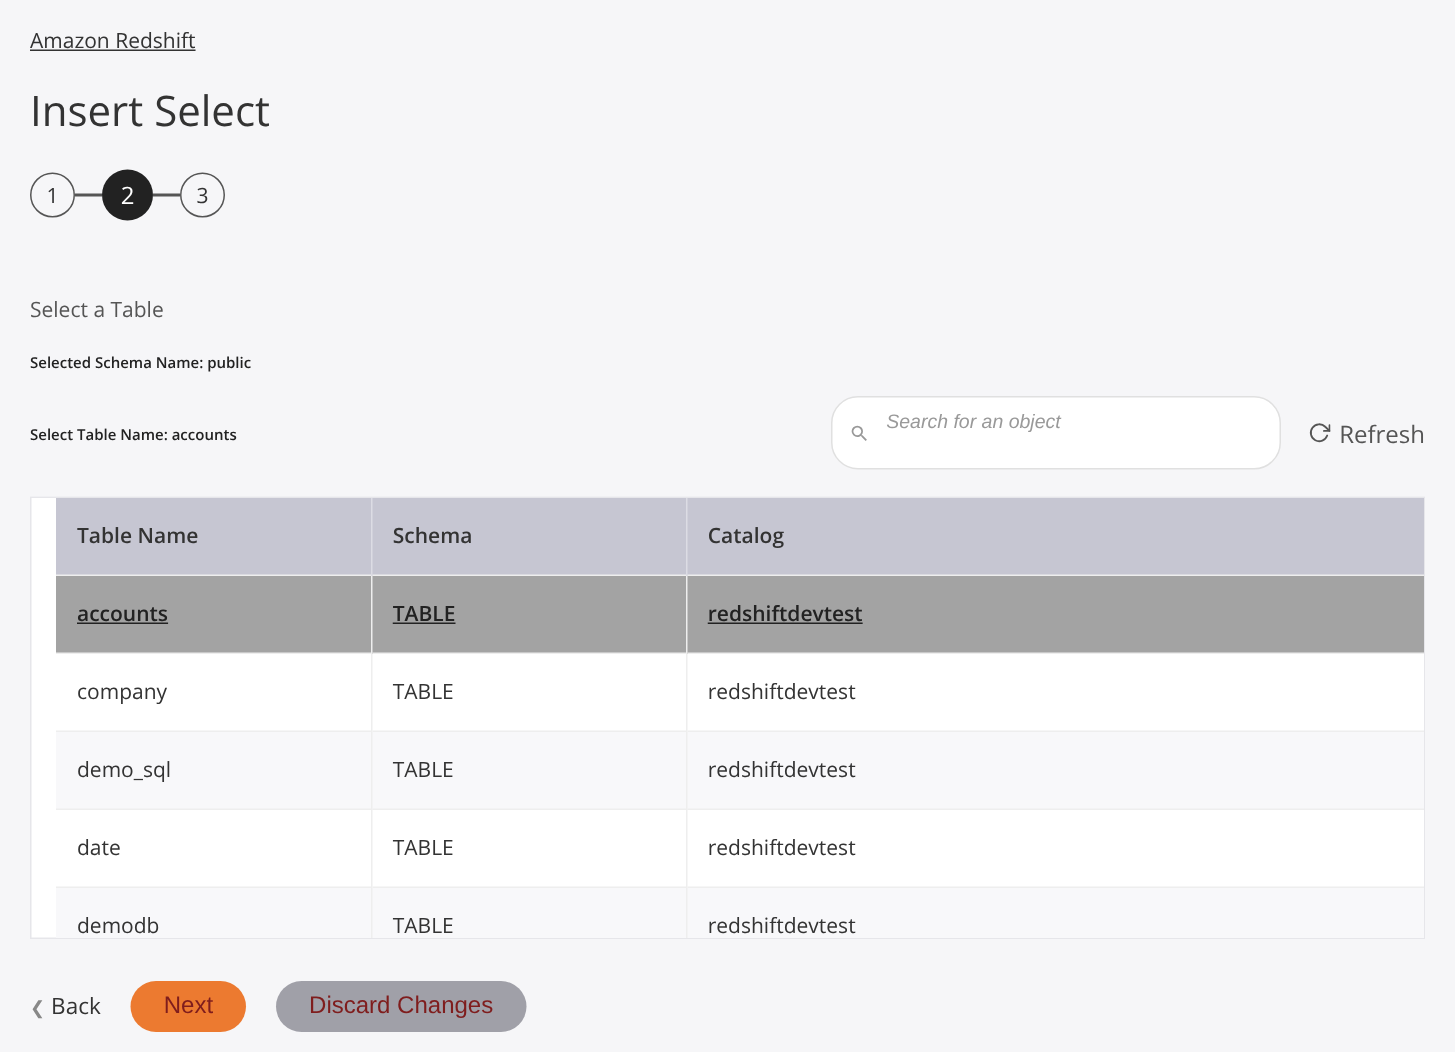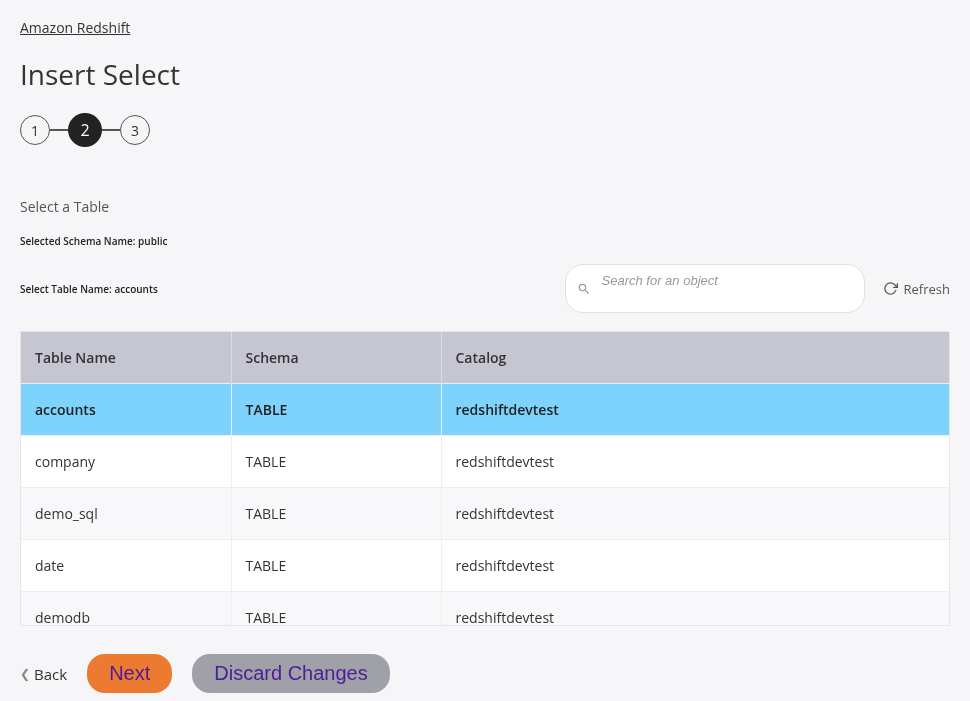--- a/index.html
+++ b/index.html
@@ -127,36 +127,37 @@
       height: 14px;
       fill: #999;
     }
     
     .refresh-btn {
       display: flex;
       align-items: center;
       gap: 6px;
       cursor: pointer;
       color: #555;
-      font-size: 13px;
+      font-size: 16px;
       justify-content: center;
     }
     
     .refresh-icon {
       width: 15px;
       height: 15px;
       fill: none;
       stroke: #555;
       stroke-width: 2;
     }
     
     .table-wrapper {
       position: relative;
       background: #fff;
       border: 1px solid #e6e6ea;
+      padding-left: 16px;
     }
     
     .table-scroll {
       max-height: 293px;
       overflow-y: auto;
     }
     
     table {
       width: 100%;
       border-collapse: collapse;
@@ -183,23 +184,24 @@
       font-size: 14px;
       color: #333;
       background: #fff;
     }
     
     tbody td:last-child {
       border-right: none;
     }
     
     tbody tr.selected td {
-      background: #7dd3fc;
+      background: #a3a3a3;
       font-weight: 600;
       color: #222;
+      text-decoration: underline;
     }
     
     tbody tr:nth-child(odd):not(.selected) td {
       background: #f8f8fa;
     }
     
     tbody tr:nth-child(even):not(.selected) td {
       background: #fff;
     }
     
@@ -226,24 +228,24 @@
     
     .back-chevron {
       font-size: 12px;
       color: #888;
     }
     
     .pill-btn {
       border: none;
       border-radius: 18px;
       padding: 8px 22px;
-      font-size: 20px;
+      font-size: 16px;
       font-weight: 500;
       cursor: pointer;
-      color: #4c1d95;
+      color: #7f1d1d;
     }
     
     .pill-btn.primary {
       background: #ec7a30;
     }
     
     .pill-btn.secondary {
       background: #a0a0a8;
     }
     

